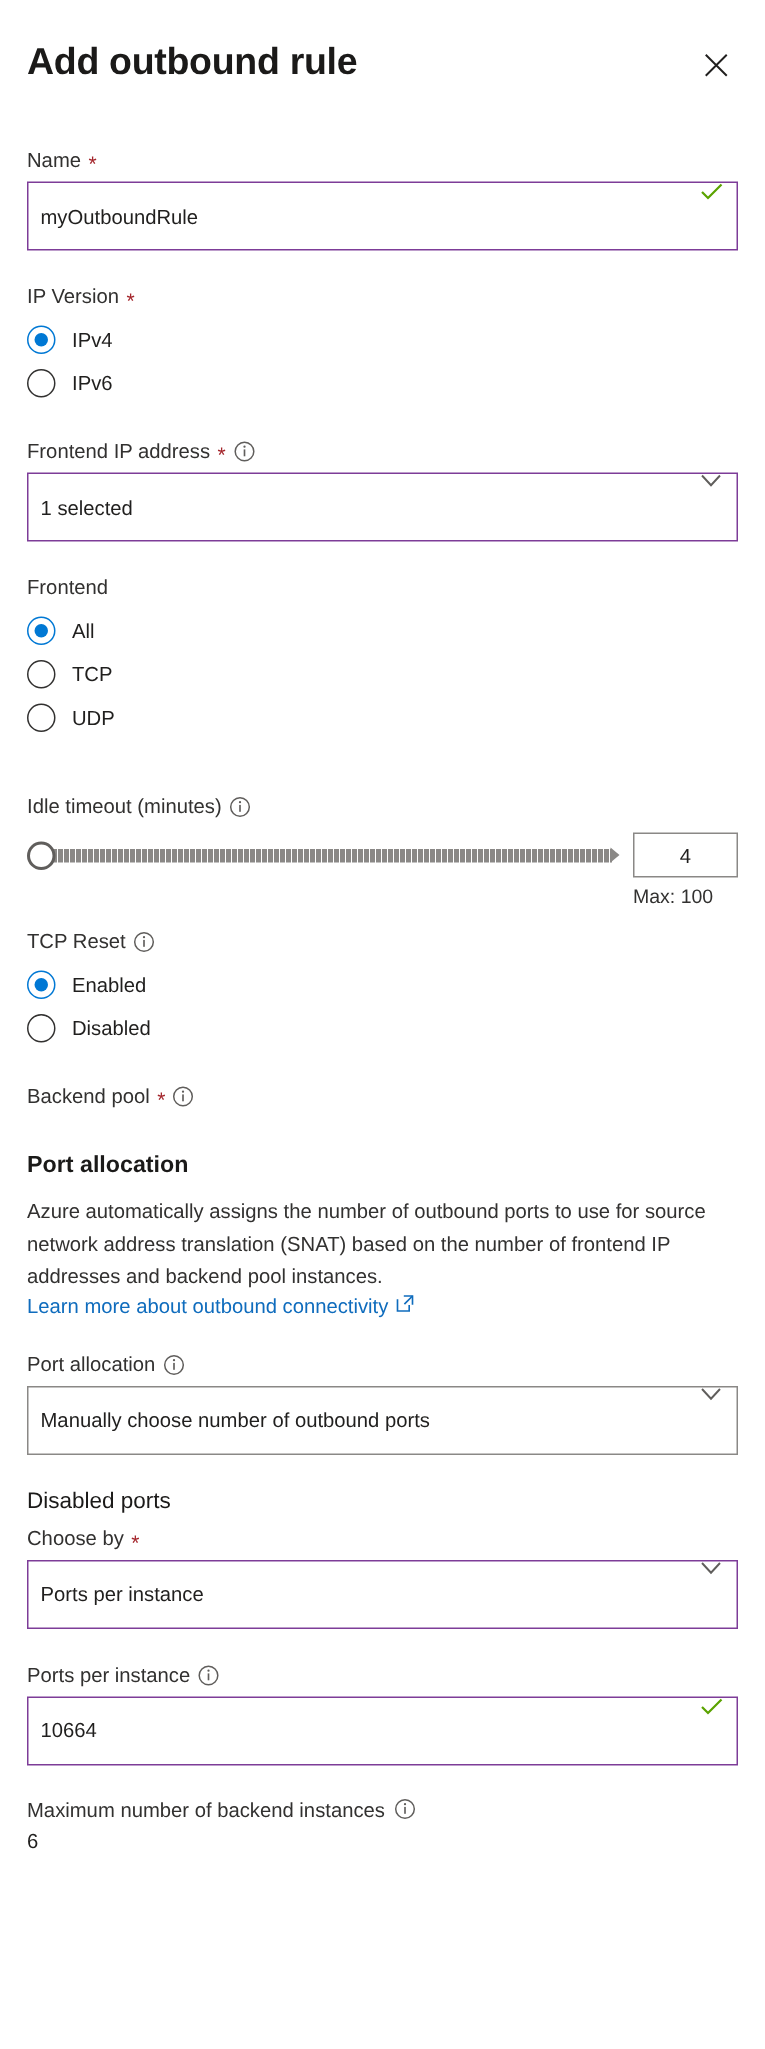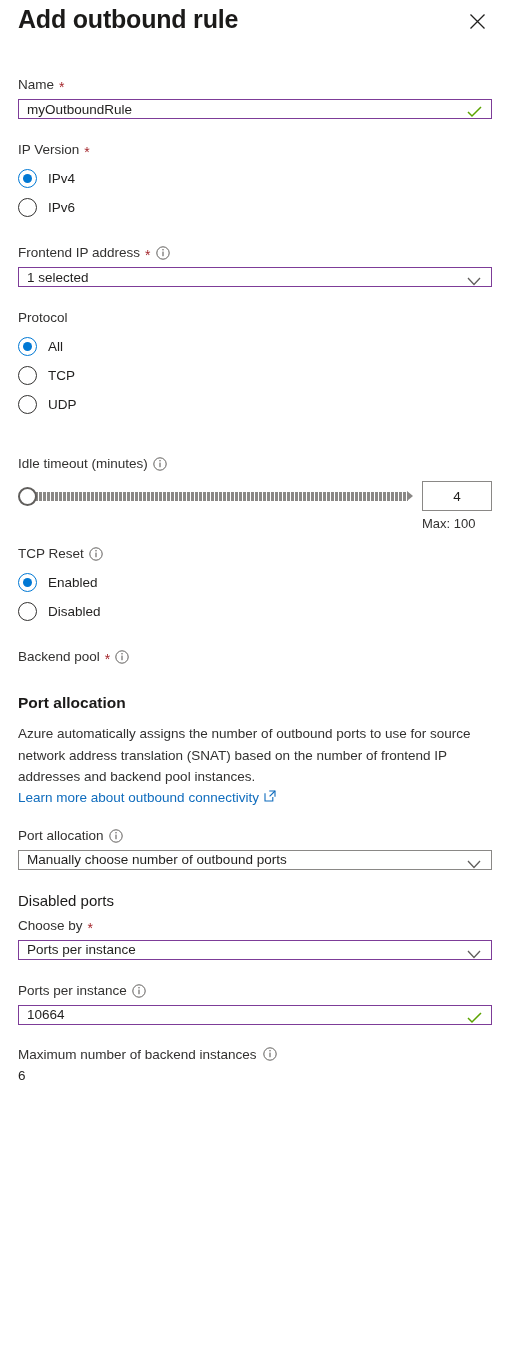--- a/index.html
+++ b/index.html
@@ -7,43 +7,43 @@
   body {
     width: 510px; height: 1366px;
     background: #ffffff;
     font-family: "Liberation Sans", sans-serif;
     color: #1b1a19;
     overflow: hidden;
   }
   .page { padding: 0 18px; position: relative; }
 
   
-  .header { display:flex; align-items:flex-start; justify-content:space-between; padding-top: 4px; }
+  .header { display:flex; align-items:flex-start; justify-content:space-between; padding-top: 26px; }
   .title { font-size: 25px; font-weight: 700; letter-spacing: -0.2px; color:#1b1a19; line-height: 1.2; }
   .close-btn {
     width: 30px; height: 30px; border: none; background: transparent;
     cursor: pointer; display:flex; align-items:center; justify-content:center;
     padding:0; margin-top: 2px;
   }
   .close-btn svg { display:block; }
 
   
   .field { margin-top: 22px; }
   .label {
     font-size: 13.5px; color: #323130; line-height: 18px;
     display:flex; align-items:center; gap:5px; margin-bottom: 5px;
   }
   .req { color: #a4262c; font-size: 14px; line-height: 10px; position:relative; top:2px; }
   .info-icon { display:inline-flex; align-items:center; }
   .info-icon svg { display:block; }
 
   
   .textbox {
-    position: relative; height: 20px; border: 1px solid #8a2be2;
-    border-color: #7d3c98; background:#fff; display:flex; align-items:flex-end;
+    position: relative; height: 46px; border: 1px solid #8a2be2;
+    border-color: #7d3c98; background:#fff; display:flex; align-items:flex-start;
   }
   .textbox.gray { border-color: #8a8886; }
   .textbox input {
     border:none; outline:none; background:transparent; flex:1;
     font-family: "Liberation Sans", sans-serif; font-size: 13.5px; color:#201f1e;
     padding: 0 8px; height: 100%;
   }
   .tick { padding-right: 9px; display:flex; align-items:center; }
   .chev { padding-right: 10px; display:flex; align-items:center; }
 
@@ -169,21 +169,21 @@
         <svg width="14" height="9" viewBox="0 0 14 9">
             <path d="M1 1 L7 7.5 L13 1" stroke="#605e5c" stroke-width="1.3" fill="none"></path>
           </svg>
       </span>
     </div>
   </div>
 
   
   <div class="field">
     <div class="label">
-      <span>Protocol</span>
+      <span>Frontend</span>
     </div>
     <div class="radio-row">
       <span class="radio on"></span>
       <span class="radio-label">All</span>
     </div>
     <div class="radio-row">
       <span class="radio"></span>
       <span class="radio-label">TCP</span>
     </div>
     <div class="radio-row">

